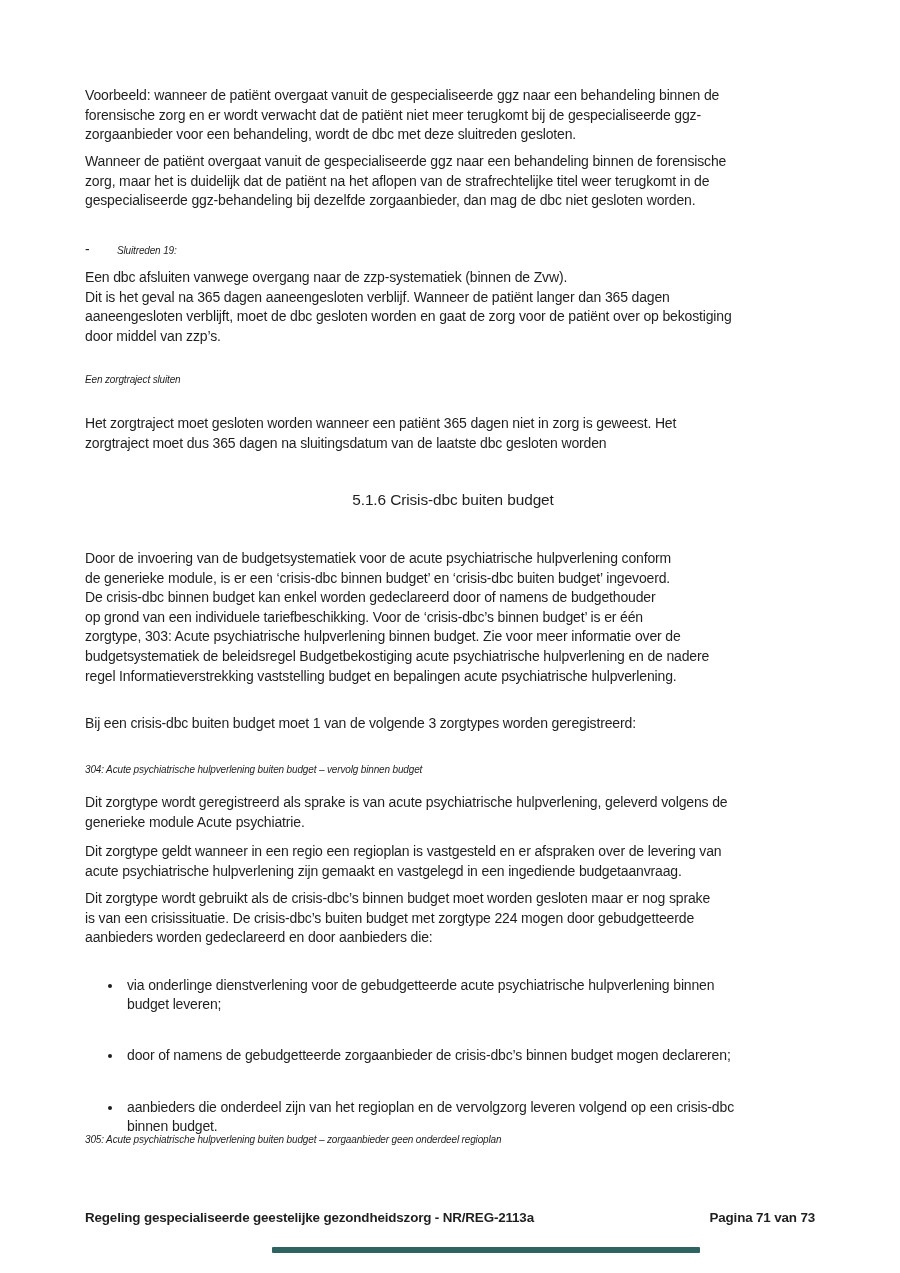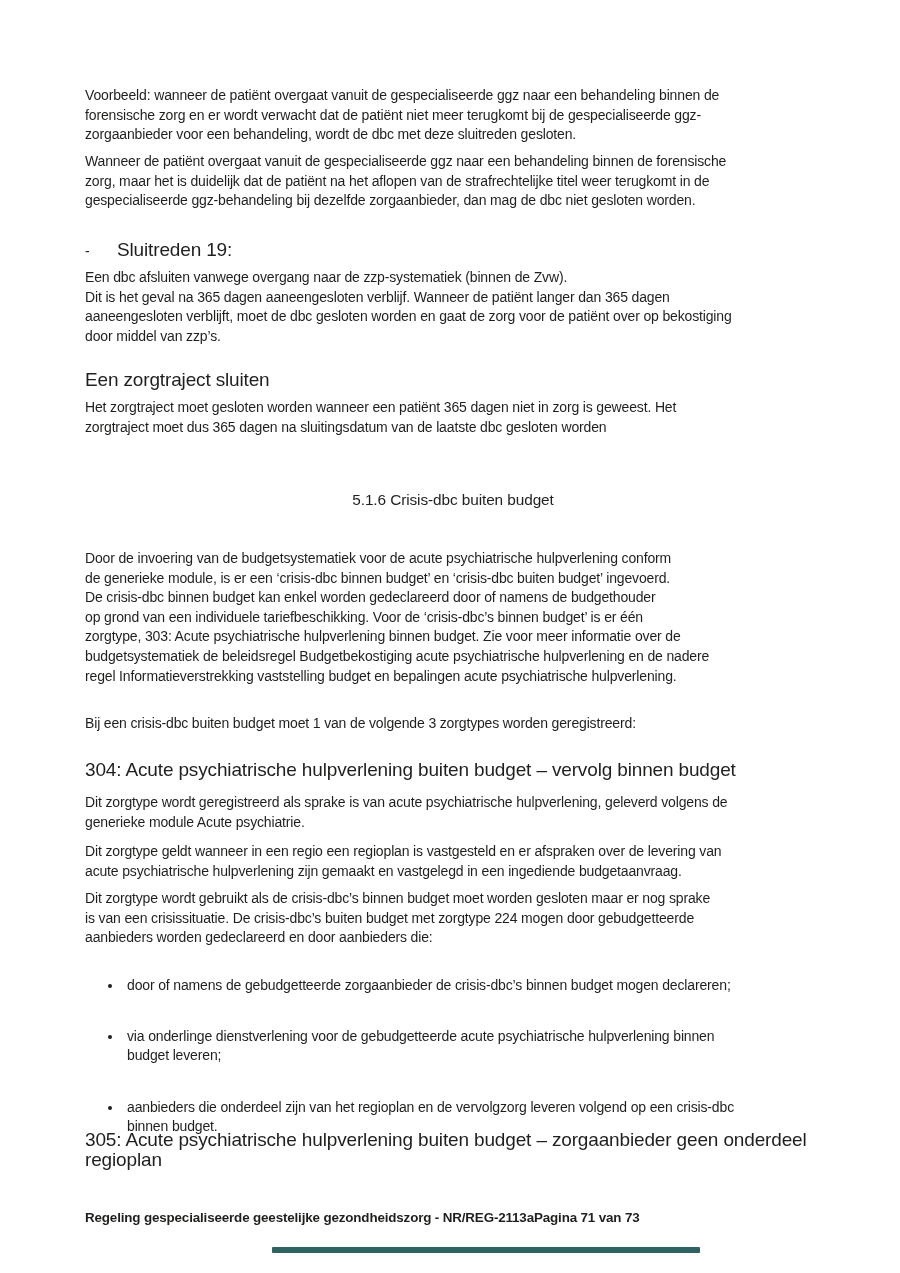--- a/index.html
+++ b/index.html
@@ -20,21 +20,22 @@
     position: absolute;
     left: 85px;
     width: 736px;
     margin: 0;
     font-size: 14px;
     line-height: 19.6px;
     letter-spacing: -0.15px;
     white-space: pre-line;
   }
   .italic {
-    font-size: 19px;
+    font-style: italic;
+    font-size: 10px;
   }
   .h2 {
     font-size: 15.4px;
     letter-spacing: -0.1px;
     text-align: center;
   }
   .dash-item {
     display: flex;
     align-items: baseline;
   }
@@ -68,24 +69,26 @@
     line-height: 19.6px;
     letter-spacing: -0.15px;
     white-space: pre-line;
   }
   .footer {
     position: absolute;
     left: 85px;
     width: 730px;
     top: 1210px;
     display: flex;
+    justify-content: space-between;
     align-items: baseline;
     font-size: 13.4px;
     font-weight: bold;
     letter-spacing: -0.15px;
+    gap: 24px;
   }
   .scrollbar-thumb {
     position: absolute;
     left: 272px;
     width: 428px;
     bottom: 0px;
     height: 6px;
     background: #2e6362;
     border-radius: 1px;
   }
@@ -108,21 +111,21 @@
     <span class="italic">Sluitreden 19:</span>
   </div>
 
   <p class="blk" style="top:268px">Een dbc afsluiten vanwege overgang naar de zzp-systematiek (binnen de Zvw).
 Dit is het geval na 365 dagen aaneengesloten verblijf. Wanneer de patiënt langer dan 365 dagen
 aaneengesloten verblijft, moet de dbc gesloten worden en gaat de zorg voor de patiënt over op bekostiging
 door middel van zzp’s.</p>
 
   <p class="blk italic" style="top:370px">Een zorgtraject sluiten</p>
 
-  <p class="blk" style="top:398px">Het zorgtraject moet gesloten worden wanneer een patiënt 365 dagen niet in zorg is geweest. Het
+  <p class="blk" style="top:414px">Het zorgtraject moet gesloten worden wanneer een patiënt 365 dagen niet in zorg is geweest. Het
 zorgtraject moet dus 365 dagen na sluitingsdatum van de laatste dbc gesloten worden</p>
 
   <p class="blk h2" style="top:490px">5.1.6 Crisis-dbc buiten budget</p>
 
   <p class="blk" style="top:549px">Door de invoering van de budgetsystematiek voor de acute psychiatrische hulpverlening conform
 de generieke module, is er een ‘crisis-dbc binnen budget’ en ‘crisis-dbc buiten budget’ ingevoerd.
 De crisis-dbc binnen budget kan enkel worden gedeclareerd door of namens de budgethouder
 op grond van een individuele tariefbeschikking. Voor de ‘crisis-dbc’s binnen budget’ is er één
 zorgtype, 303: Acute psychiatrische hulpverlening binnen budget. Zie voor meer informatie over de
 budgetsystematiek de beleidsregel Budgetbekostiging acute psychiatrische hulpverlening en de nadere
@@ -138,26 +141,26 @@
   <p class="blk" style="top:842px">Dit zorgtype geldt wanneer in een regio een regioplan is vastgesteld en er afspraken over de levering van
 acute psychiatrische hulpverlening zijn gemaakt en vastgelegd in een ingediende budgetaanvraag.</p>
 
   <p class="blk" style="top:889px">Dit zorgtype wordt gebruikt als de crisis-dbc’s binnen budget moet worden gesloten maar er nog sprake
 is van een crisissituatie. De crisis-dbc’s buiten budget met zorgtype 224 mogen door gebudgetteerde
 aanbieders worden gedeclareerd en door aanbieders die:</p>
 
   <div class="blk bullet-list" style="top:956px">
     <div class="bullet-row">
       <span class="bullet-dot"></span>
-      <p class="bullet-text">door of namens de gebudgetteerde zorgaanbieder de crisis-dbc’s binnen budget mogen declareren;</p>
+      <p class="bullet-text">via onderlinge dienstverlening voor de gebudgetteerde acute psychiatrische hulpverlening binnen
+budget leveren;</p>
     </div>
     <div class="bullet-row">
       <span class="bullet-dot"></span>
-      <p class="bullet-text">via onderlinge dienstverlening voor de gebudgetteerde acute psychiatrische hulpverlening binnen
-budget leveren;</p>
+      <p class="bullet-text">door of namens de gebudgetteerde zorgaanbieder de crisis-dbc’s binnen budget mogen declareren;</p>
     </div>
     <div class="bullet-row">
       <span class="bullet-dot"></span>
       <p class="bullet-text">aanbieders die onderdeel zijn van het regioplan en de vervolgzorg leveren volgend op een crisis-dbc
 binnen budget.</p>
     </div>
   </div>
 
   <p class="blk italic" style="top:1130px">305: Acute psychiatrische hulpverlening buiten budget – zorgaanbieder geen onderdeel regioplan</p>
 

